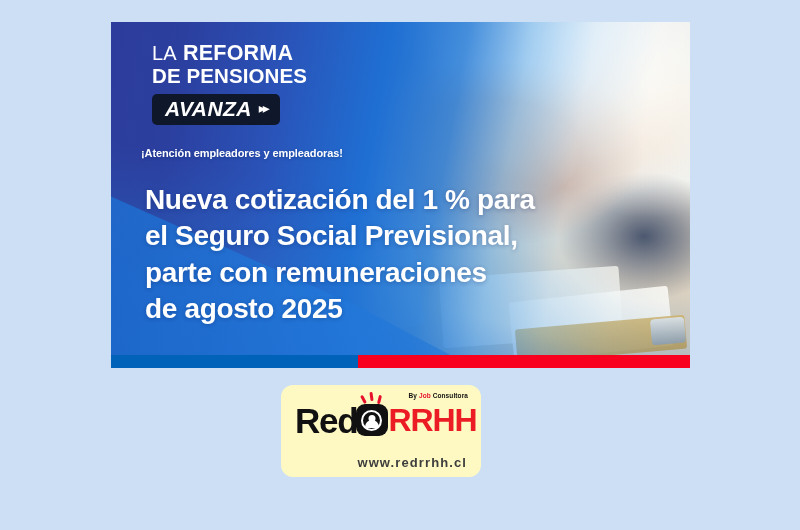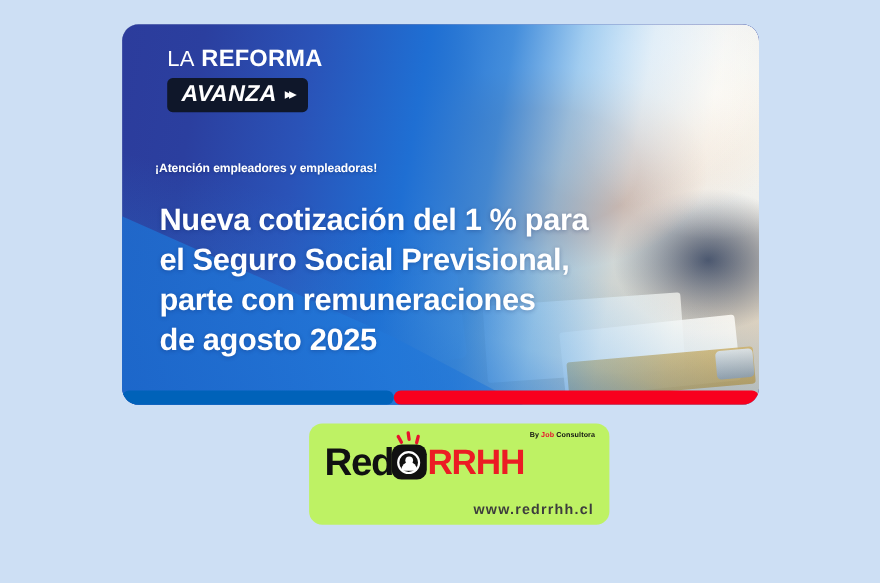--- a/index.html
+++ b/index.html
@@ -1,15 +1,15 @@
 <!DOCTYPE html>
 <html><head>
 <meta charset="utf-8">
 <style>
-  * { box-sizing: border-box; margin: 0; padding: 0; border-radius: 15px; }
+  * { box-sizing: border-box; margin: 0; padding: 0; }
 
   html, body {
     width: 800px;
     height: 530px;
     overflow: hidden;
   }
 
   body {
     background: #cddff4;
     font-family: "Liberation Sans", sans-serif;
@@ -204,23 +204,23 @@
     display: flex;
   }
   #stripe-blue { width: 247px; height: 100%; background: #0062b9; }
   #stripe-red  { flex: 1;     height: 100%; background: #f8001e; }
 
   
   #logo-card {
     position: absolute;
     left: 281px;
     top: 385px;
-    width: 273px;
+    width: 200px;
     height: 92px;
-    background: #bef264;
+    background: #fef9c3;
     border-radius: 12px;
   }
   #logo-inner {
     position: absolute;
     inset: 0;
     padding: 9px 12px 8px 12px;
   }
   #byline {
     position: absolute;
     right: 13px;
@@ -343,20 +343,21 @@
     <div class="clipboard"></div>
     <div class="clip-metal"></div>
   </div>
 
   <div class="wash"></div>
   <div class="wash-bottom"></div>
   <div class="wash-diag"></div>
 
   <div id="lockup">
     <div class="lk-line1"><span class="thin">LA</span> <span>REFORMA</span></div>
+    <div class="lk-line2">DE PENSIONES</div>
     <div id="avanza-badge">
       <span class="txt">AVANZA</span>
       <span class="chev">▸▸</span>
     </div>
   </div>
 
   <div id="attention">¡Atención empleadores y empleadoras!</div>
   <div id="headline">Nueva cotización del 1 % para
 el Seguro Social Previsional,
 parte con remuneraciones

